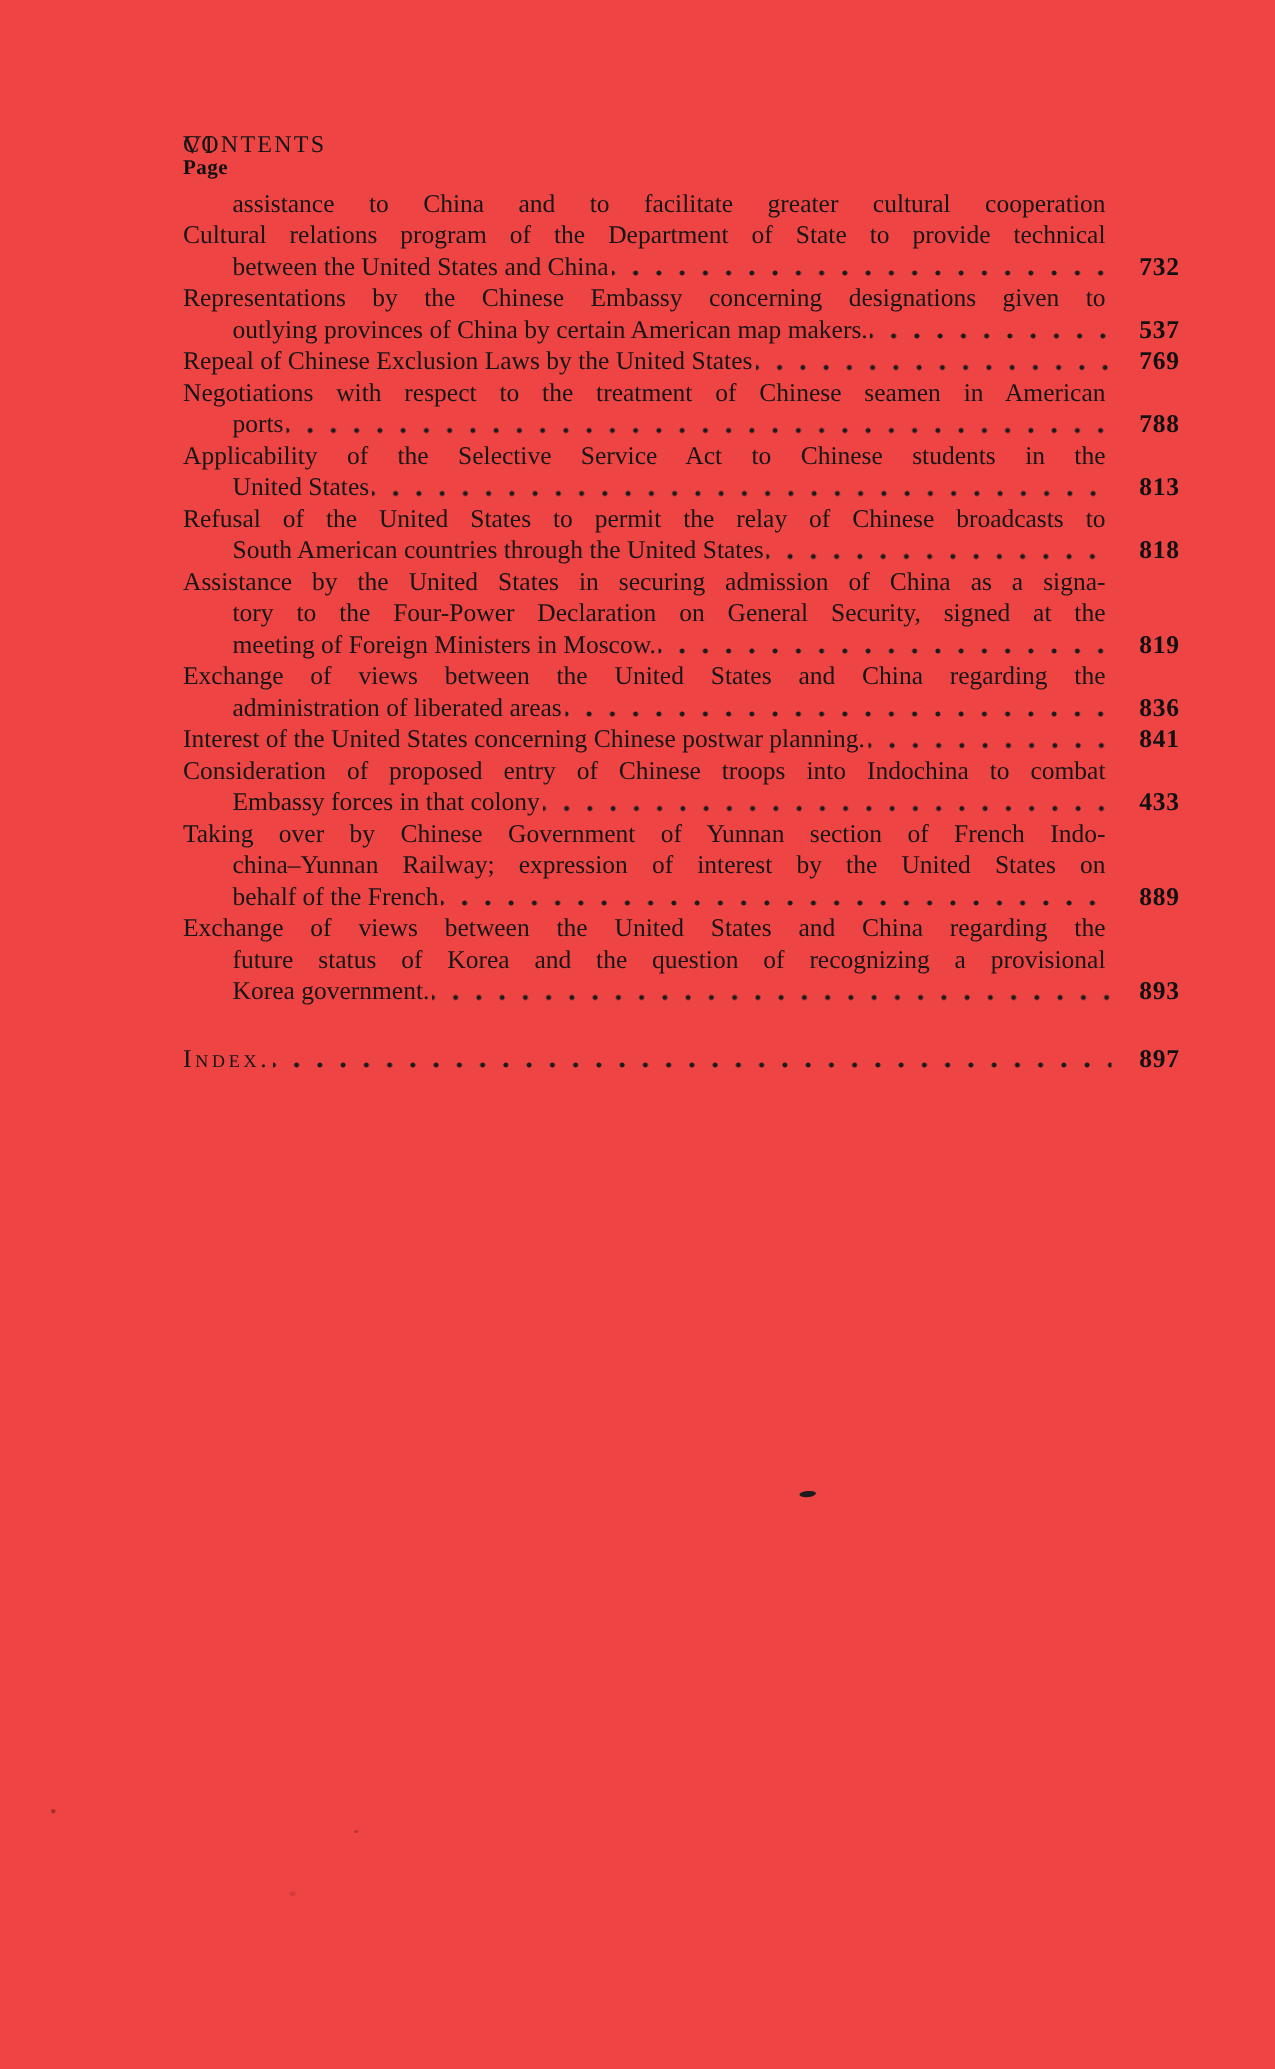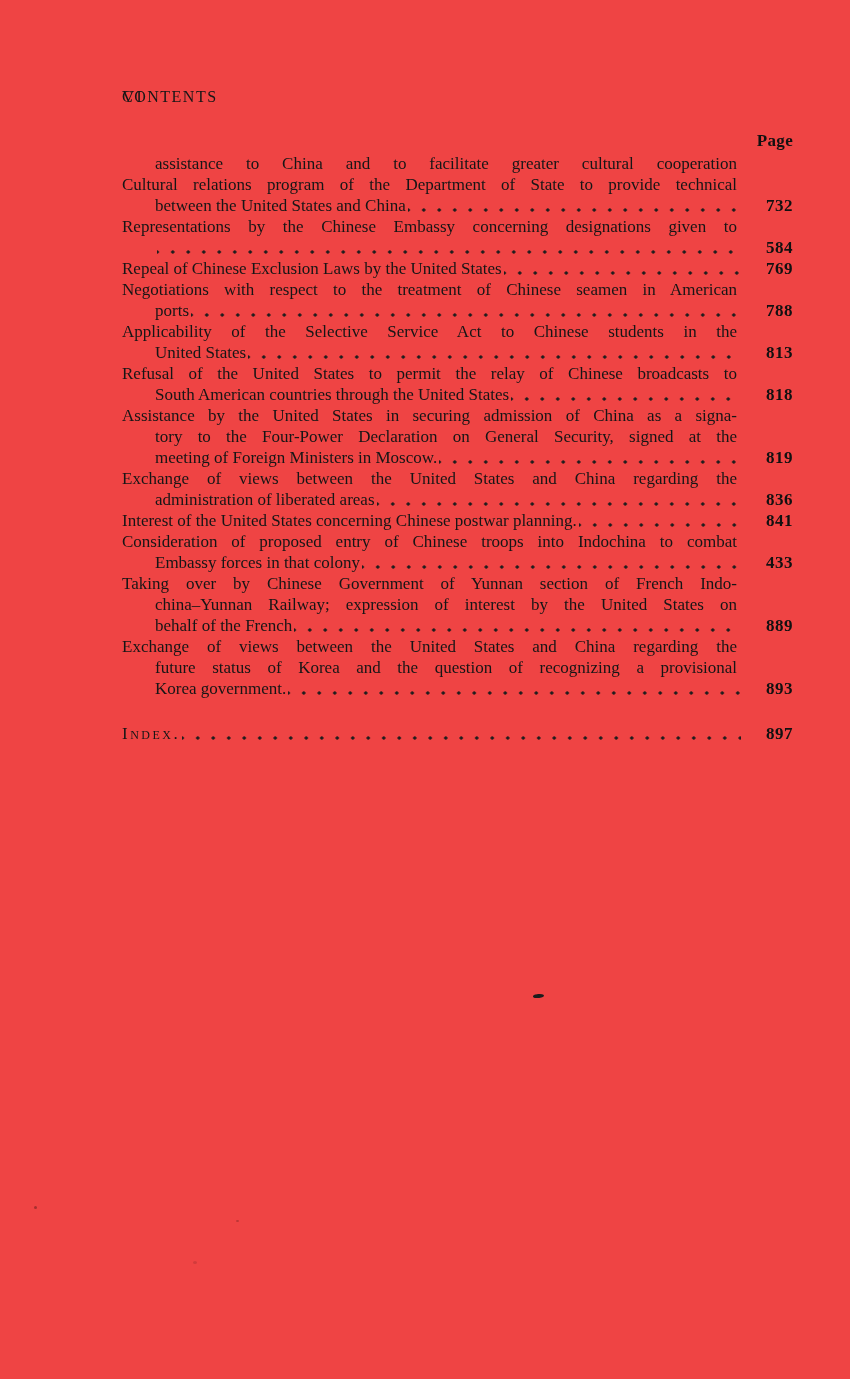--- a/index.html
+++ b/index.html
@@ -18,23 +18,22 @@
     position:absolute;
     left:122px; top:88px;
     width:671px;
   }
 
   .header-row { position:relative; height:18px; font-size:17px; line-height:17px; }
   .folio { position:absolute; left:0; top:0; letter-spacing:2px; }
   .doc-title { text-align:left; font-size:16px; letter-spacing:1.5px; }
 
   .page-label {
-    text-align:right;
-    margin-top:28px;
-    font-size:17px; line-height:13px;
+    text-align:left;
+    font-size:14px; line-height:13px;
     font-weight:bold;
     letter-spacing:0.3px;
     color:#111;
   }
 
   .entries { margin-top:6px; font-size:17px; line-height:21px; }
 
   .line { min-height:21px; }
   .text-line {
     text-align:justify;
@@ -51,21 +50,21 @@
     margin-left:2px;
     margin-right:12px;
     background-image:radial-gradient(circle, #1c1c1c 1.35px, rgba(0,0,0,0) 1.95px);
     background-size:15.5px 4px;
     background-repeat:repeat-x;
     background-position:8px 13px;
   }
   .pagenum {
     flex:0 0 auto;
     width:40px;
-    text-align:right;
+    text-align:center;
     font-weight:bold;
     letter-spacing:0.5px;
     color:#111;
   }
 
   .index-row { margin-top:24px; font-size:17px; line-height:21px; }
   .index-label {
     font-variant:small-caps;
     letter-spacing:2.5px;
   }
@@ -99,22 +98,23 @@
           <div class="line text-line">Cultural relations program of the Department of State to provide technical</div>
           <div class="line leader-line indent">
             <span class="lead-text">between the United States and China</span>
             <span class="dots"></span>
             <span class="pagenum">732</span>
           </div>
         </div>
         <div class="entry">
           <div class="line text-line">Representations by the Chinese Embassy concerning designations given to</div>
           <div class="line leader-line indent">
-            <span class="dots"></span>
-            <span class="pagenum">584</span>
+            <span class="lead-text">outlying provinces of China by certain American map makers.</span>
+            <span class="dots"></span>
+            <span class="pagenum">537</span>
           </div>
         </div>
         <div class="entry">
           <div class="line leader-line">
             <span class="lead-text">Repeal of Chinese Exclusion Laws by the United States</span>
             <span class="dots"></span>
             <span class="pagenum">769</span>
           </div>
         </div>
         <div class="entry">

